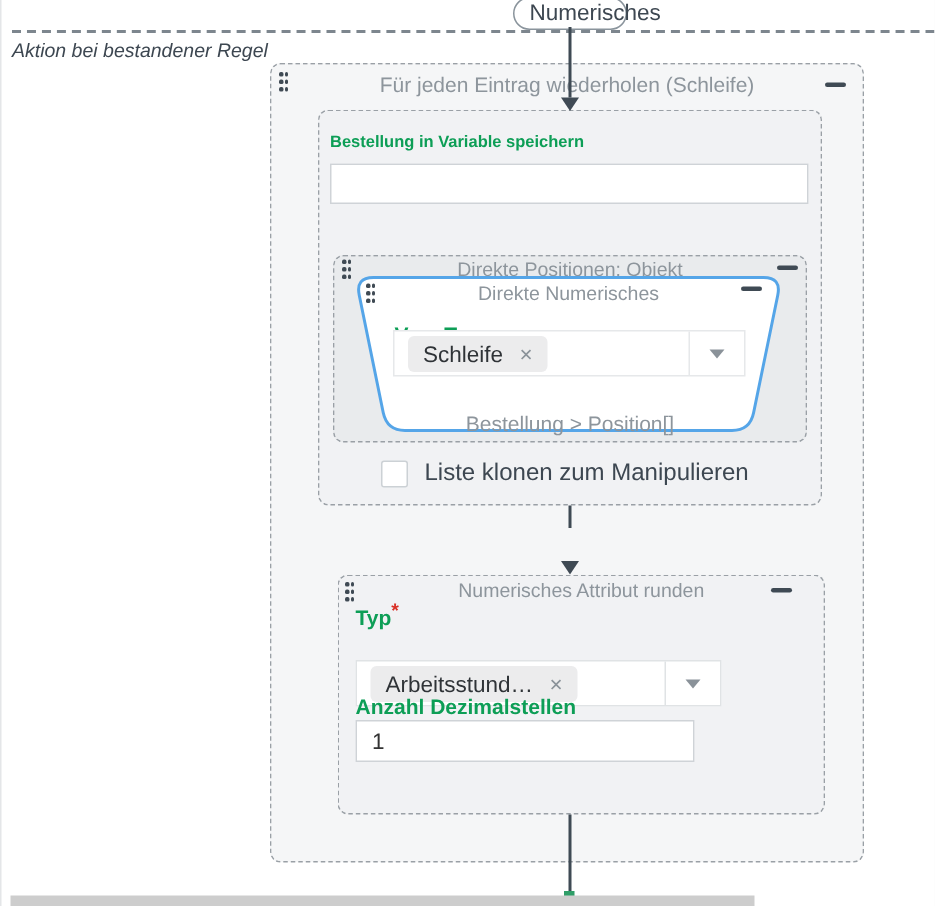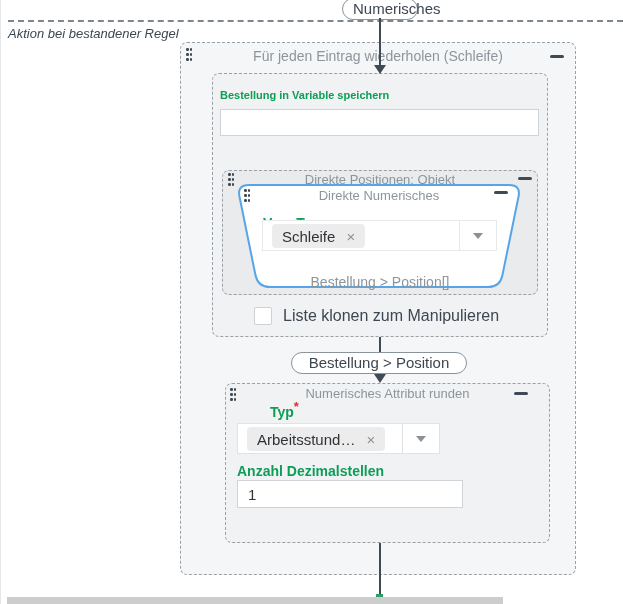--- a/index.html
+++ b/index.html
@@ -133,44 +133,43 @@
       <div class="caret"></div>
     </div>
     <div class="abs" style="right:36px;top:0;bottom:0;width:1px;background:#e6e8ea;"></div>
   </div>
   <div class="box-title" style="left:237px;width:286px;top:261px;font-size:14px;margin-top:13px;">Bestellung &gt; Position[]</div>
 
   <div class="checkbox" style="left:254px;top:307px;"></div>
   <div class="abs" style="left:283px;top:307px;font-size:16px;color:var(--dark,#3d4751);white-space:nowrap;">Liste klonen zum Manipulieren</div>
 
   <div class="vline" style="left:379px;top:337px;height:15px;"></div>
-  <div class="pill" style="left:291px;top:352px;width:176px;"><span>Bestellung &gt; Position</span></div>
   <div class="arrowhead" style="left:373.5px;top:374px;"></div>
 
   <div class="dashed-box" style="left:225px;top:383px;width:325px;height:160px;background:var(--box-bg,#f1f2f4);"></div>
   <div class="handle" style="left:230px;top:388px;">
     <div class="row">
         <i class="d"></i>
         <i class="d"></i>
       </div>
     <div class="row">
         <i class="d"></i>
         <i class="d"></i>
       </div>
     <div class="row">
         <i class="d"></i>
         <i class="d"></i>
       </div>
   </div>
   <div class="box-title" style="left:225px;width:325px;top:386px;">Numerisches Attribut runden</div>
   <div class="minus" style="left:514px;top:392px;"></div>
 
-  <div class="field-label" style="left:237px;top:399px;margin-left:33px;"><span>Typ</span><sup style="color:var(--red,#d93025);font-size:13px;">*</sup></div>
+  <div class="field-label" style="left:237px;top:399px;"><span>Typ</span><sup style="color:var(--red,#d93025);font-size:13px;">*</sup></div>
 
-  <div class="chip-select" style="left:237px;top:423px;width:203px;height:31px;">
+  <div class="chip-select" style="left:237px;top:440px;width:244px;height:31px;">
     <div class="chip">
         <span>Arbeitsstund…</span>
         <span class="x">×</span>
       </div>
     <div class="caret-zone">
       <div class="caret"></div>
     </div>
   </div>
 
   <div class="field-label" style="left:237px;top:463px;">Anzahl Dezimalstellen</div>

